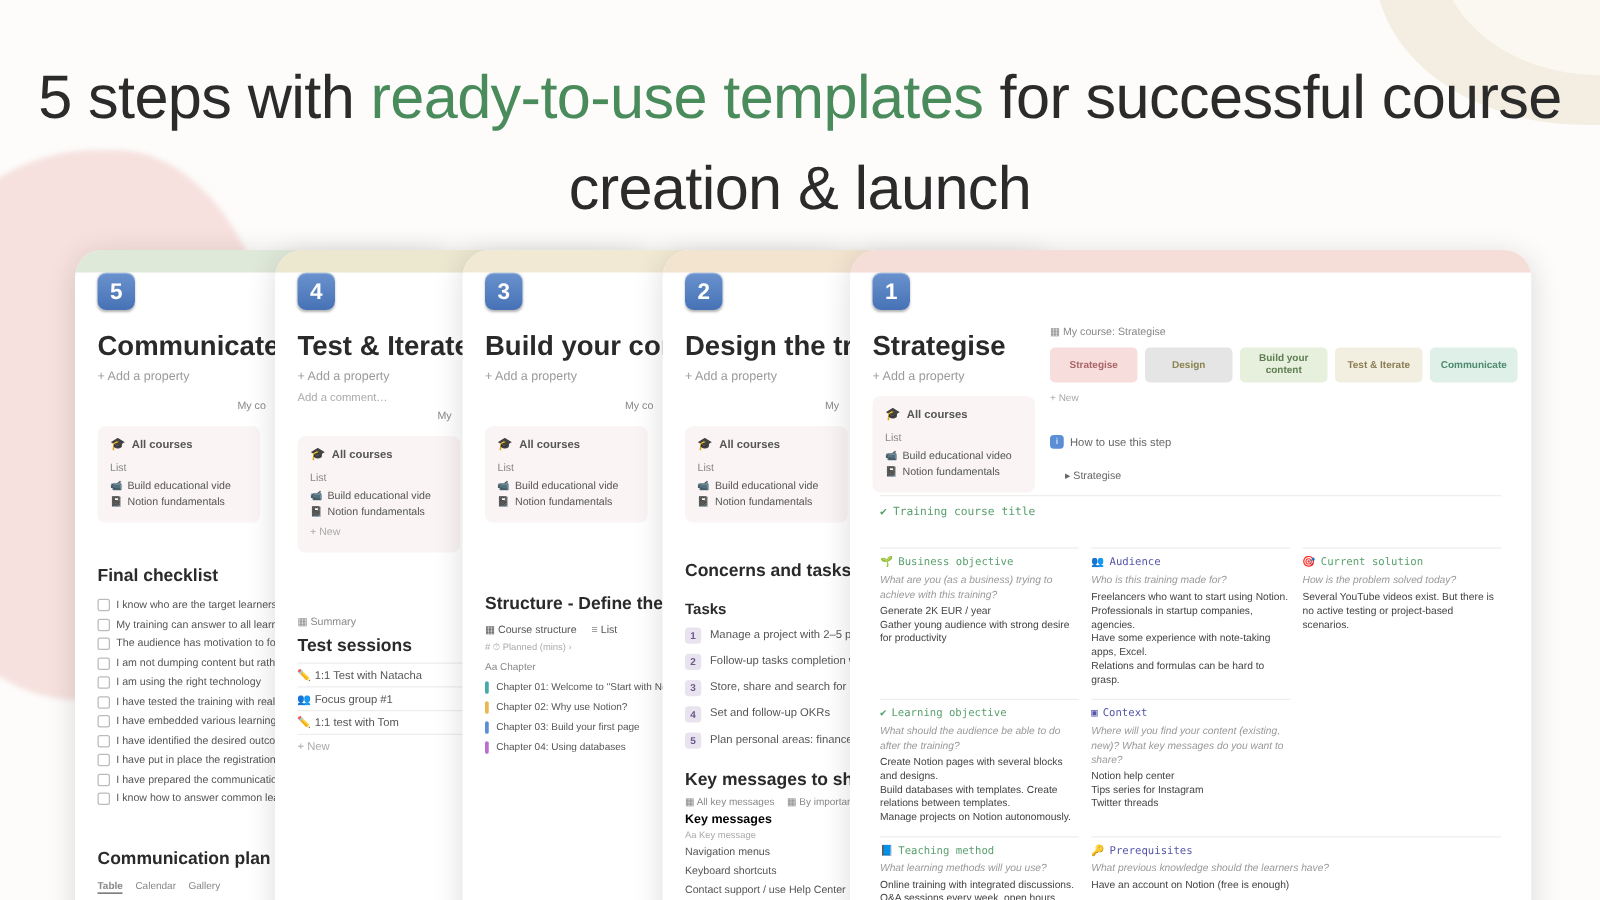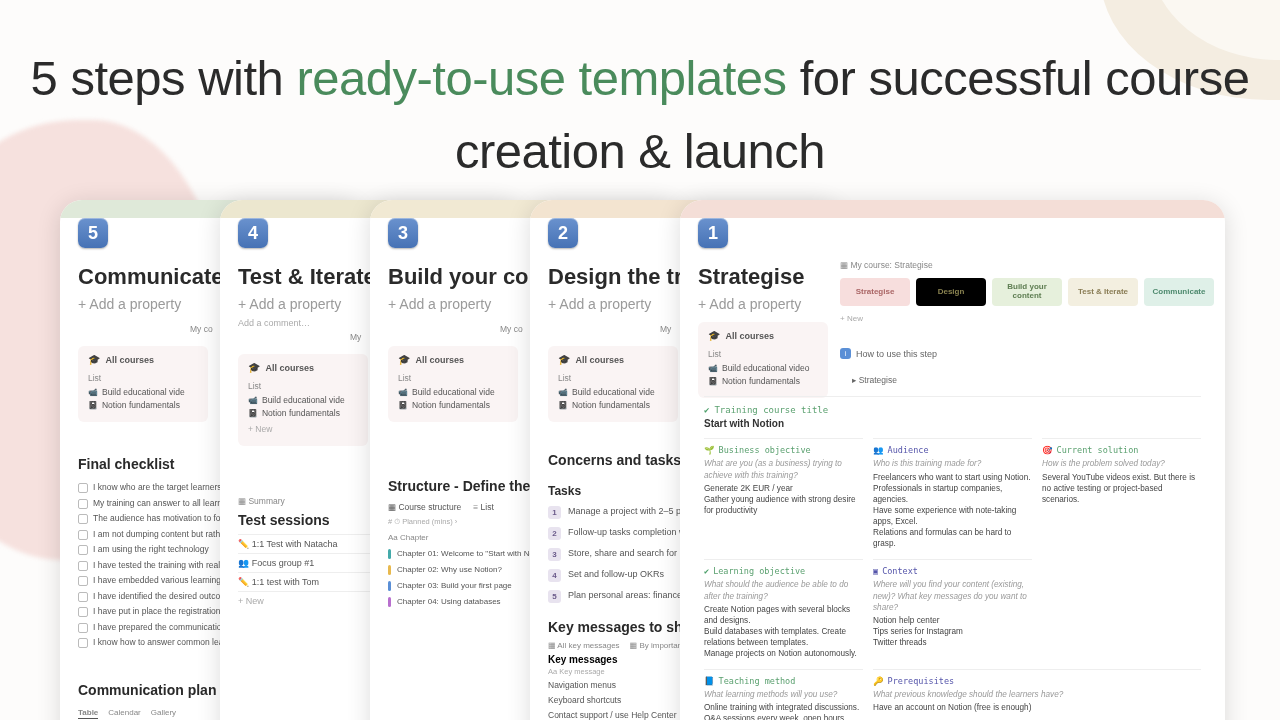--- a/index.html
+++ b/index.html
@@ -74,21 +74,21 @@
     box-shadow: inset 0 1px 0 rgba(255,255,255,.35), 0 1px 2px rgba(0,0,0,.3);
     margin-top: 6px;
   }
   .title {
     margin-top: 16px;
     font-size: 22px;
     font-weight: 700;
     color: #2a2a2a;
   }
   .add-prop {
-    font-size: 14px; color:#9a9a9a; margin-top:6px;
+    font-size: 10px; color:#9a9a9a; margin-top:6px;
   }
   .add-prop:before { content:"+ "; }
 
   .courses-box {
     margin-top: 12px;
     background:#faf4f4;
     border-radius:6px;
     padding:8px 10px 12px;
     width: 130px;
     font-size: 9px;
@@ -132,21 +132,21 @@
   .task-row .num { width:13px; height:13px; border-radius:3px; background:#e8e3ef; color:#6a5a8a; font-size:8px; display:flex; align-items:center; justify-content:center; flex-shrink:0; font-weight:600;}
   .key-row { font-size:8.5px; color:#555; margin-top:4px; display:flex; justify-content:space-between;}
   .key-row .tag { font-size:7.5px; padding:1px 3px; border-radius:2px; background:#f6e3e0; color:#b4675f;}
 
   
   .c1 { width: 540px; }
   .tab-strip { position:absolute; left:160px; top:60px; font-size:8.5px; color:#888;}
   .pills { display:flex; gap:6px; margin-top:8px;}
   .pill { width:70px; height:28px; border-radius:4px; font-size:8px; display:flex; align-items:center; justify-content:center; font-weight:600; text-align:center; line-height:1.1;}
   .p1 { background:#f7dedd; color:#a66;}
-  .p2 { background:#000000; color:#8a8350;}
+  .p2 { background:#e5e5e5; color:#8a8350;}
   .p3 { background:#e6f0dc; color:#5f7e53;}
   .p4 { background:#f3efe0; color:#8a7d55;}
   .p5 { background:#dff0e8; color:#4e8a6e;}
   .howto { position:absolute; left:160px; top:148px; font-size:9px; color:#666;}
   .howto .h1 { display:flex; gap:5px; align-items:center;}
   .howto .h2 { margin-top:16px; margin-left:12px; font-size:8.5px;}
   .topline { position:absolute; left:24px; right:24px; top:196px; border-top:1px solid #eee; padding-top:8px;}
   .topline .lab { font-family: ui-monospace,monospace; font-size:9px; color:#5aa06f; display:flex; gap:5px; align-items:center;}
   .topline .val { font-size:10px; font-weight:600; color:#333; margin-top:3px;}
 
@@ -463,21 +463,20 @@
           <span>How to use this step</span>
         </div>
       <div class="h2">▸ <span>Strategise</span></div>
     </div>
 
     <div class="topline">
       <div class="lab">
           <span style="color:#4a9e68;">✔</span>
           <span>Training course title</span>
         </div>
-      <div class="val">Start with Notion</div>
     </div>
 
     <div class="grid3">
       <div class="cell">
         <div class="lab">
             <span>🌱</span>
             <span>Business objective</span>
           </div>
         <div class="q">What are you (as a business) trying to achieve with this training?</div>
         <div class="a">Generate 2K EUR / year<br>Gather young audience with strong desire for productivity</div>

